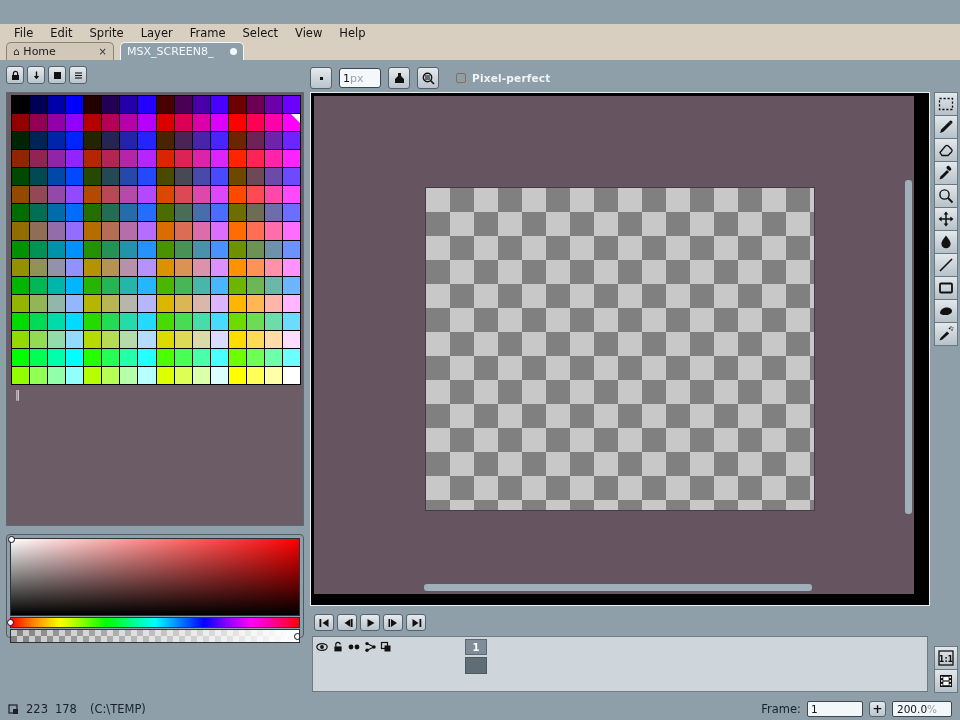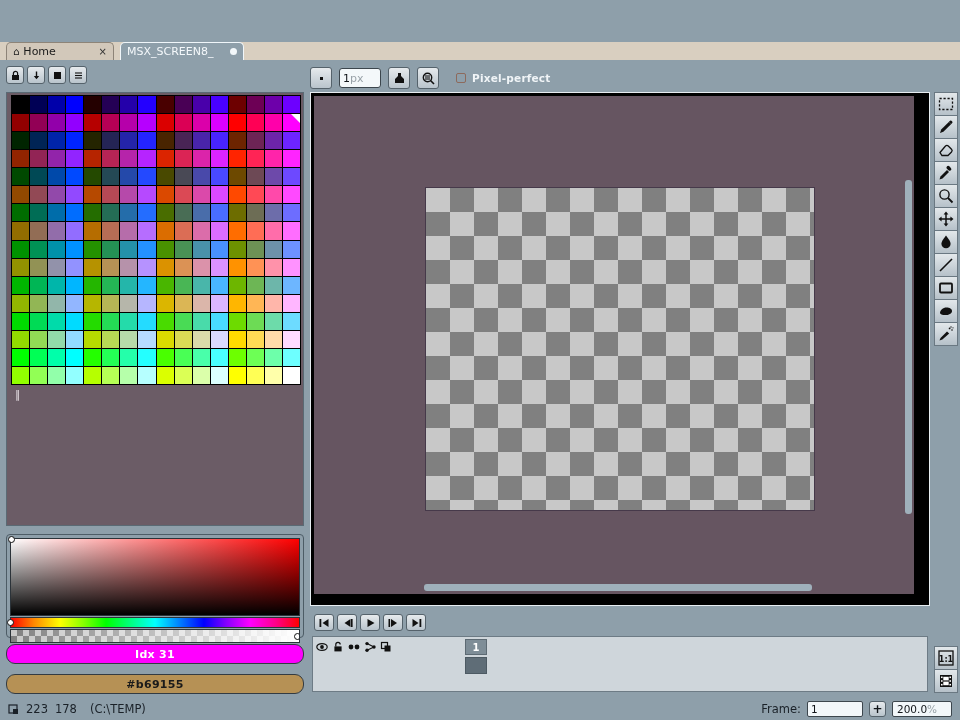--- a/index.html
+++ b/index.html
@@ -240,20 +240,30 @@
     font-size: 10.5px; color: #12161a; display: flex; align-items: center; padding-left: 4px;
   }
   .zoom-pct { color: #98a2a8; }
 </style>
 </head>
 <body>
 
 <div id="app">
 
 
+  <div class="menubar" id="menubar">
+      <div class="menu-item"><span>File</span></div>
+      <div class="menu-item"><span>Edit</span></div>
+      <div class="menu-item"><span>Sprite</span></div>
+      <div class="menu-item"><span>Layer</span></div>
+      <div class="menu-item"><span>Frame</span></div>
+      <div class="menu-item"><span>Select</span></div>
+      <div class="menu-item"><span>View</span></div>
+      <div class="menu-item"><span>Help</span></div>
+    </div>
 
   <div class="tabbar">
     <div class="tab inactive tab-home">
       <span class="home-ico">⌂</span>
       <span>Home</span>
       <span class="tab-close">×</span>
     </div>
     <div class="tab active tab-doc">
       <span>MSX_SCREEN8_</span>
       <span class="tab-dot"></span>
@@ -558,26 +568,20 @@
     <div class="hue-bar">
       <div class="hue-cursor"></div>
     </div>
     <div class="alpha-bar">
       <div class="alpha-check"></div>
       <div class="alpha-grad"></div>
       <div class="alpha-cursor"></div>
     </div>
   </div>
 
-  <div class="color-field" id="index-field" style="background: rgb(255, 0, 255);">
-    <span style="color: rgb(255, 255, 255);">Idx 31</span>
-  </div>
-  <div class="color-field" id="hex-field" style="background: rgb(182, 145, 85);">
-    <span style="color: rgb(26, 26, 26);">#b69155</span>
-  </div>
 
   <div class="ctxbar">
     <div class="abtn brush-prev">
       <div class="dot"></div>
     </div>
     <div class="px-input">
       <span>1</span>
       <span class="px-unit">px</span>
     </div>
     <div class="abtn sq-btn">

